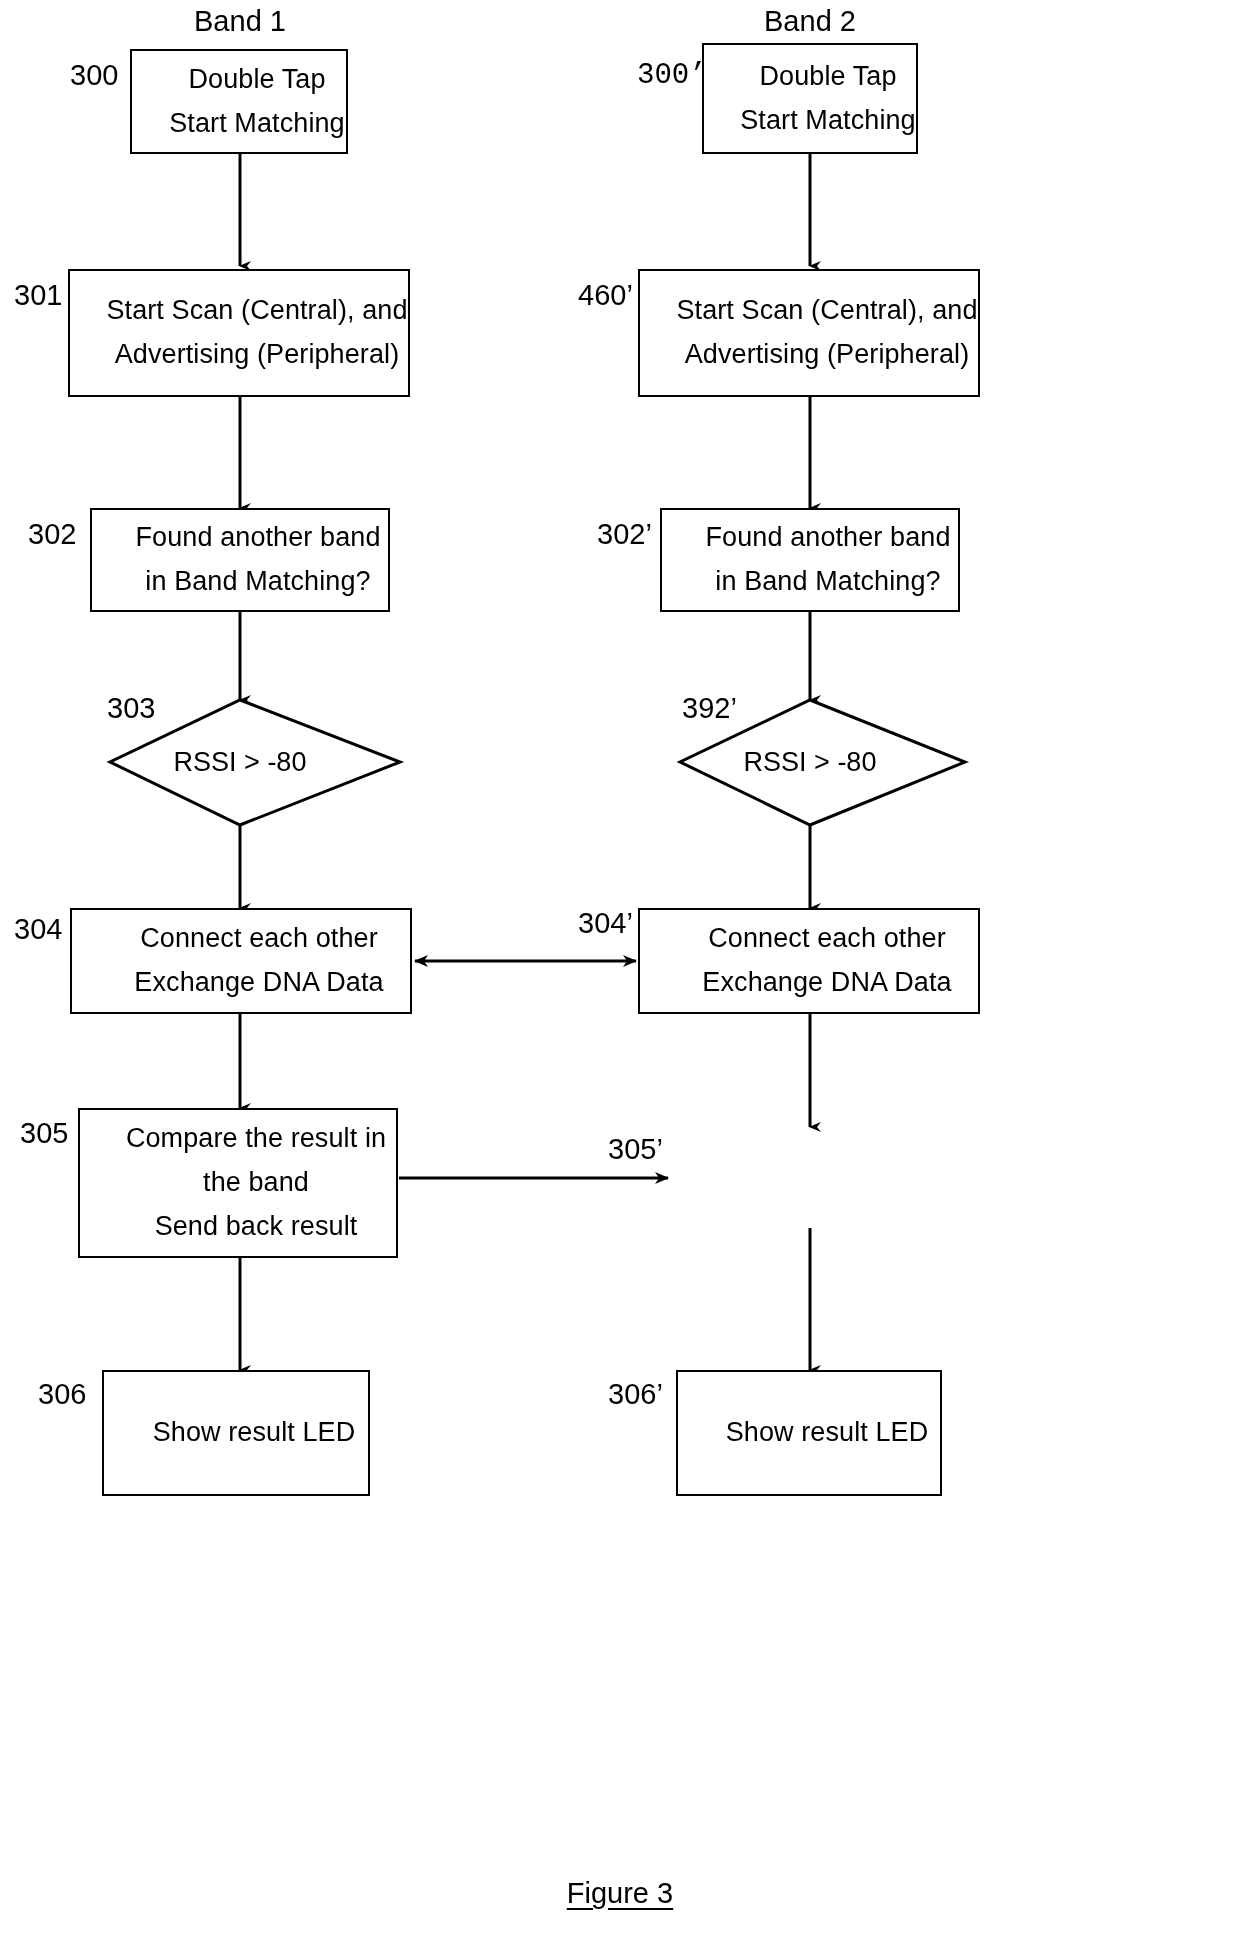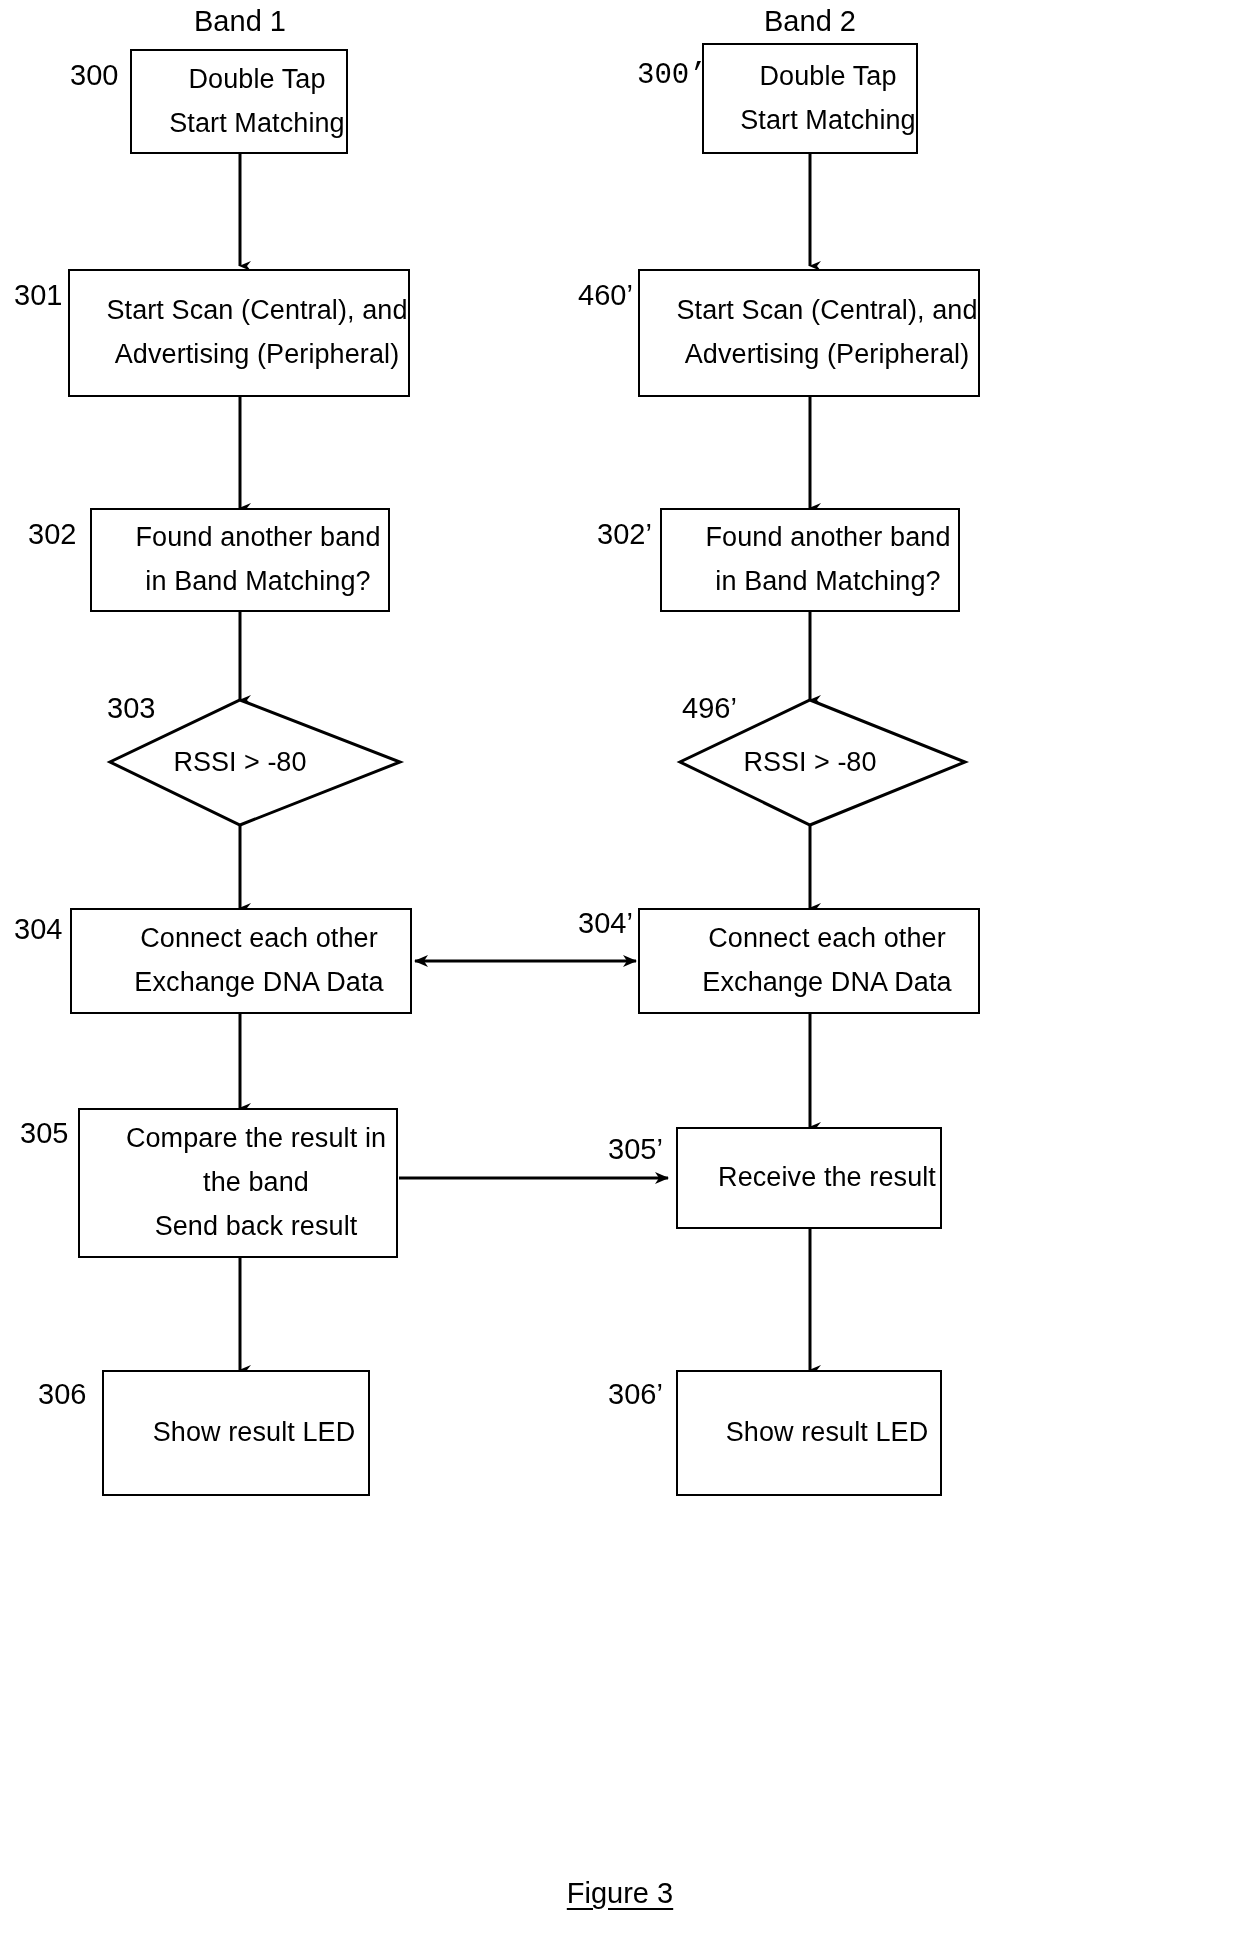--- a/index.html
+++ b/index.html
@@ -171,33 +171,30 @@
     <span class="line">Start Scan (Central), and</span>
     <span class="line">Advertising (Peripheral)</span>
   </div>
 
   <div class="ref-label" style="left:597px; top:518px;">302’</div>
   <div class="node-box" style="left:660px; top:508px; width:300px; height:104px;">
     <span class="line">Found another band</span>
     <span class="line">in Band Matching?</span>
   </div>
 
-  <div class="ref-label" style="left:682px; top:692px;">496’</div>
+  <div class="ref-label" style="left:682px; top:692px;">392’</div>
   <div class="diamond-label" style="left:710px; top:747px; width:200px;">RSSI &gt; -80</div>
 
   <div class="ref-label" style="left:578px; top:907px;">304’</div>
   <div class="node-box" style="left:638px; top:908px; width:342px; height:106px;">
     <span class="line">Connect each other</span>
     <span class="line">Exchange DNA Data</span>
   </div>
 
   <div class="ref-label" style="left:608px; top:1133px;">305’</div>
-  <div class="node-box" style="left:676px; top:1127px; width:266px; height:102px;">
-    <span class="line">Receive the result</span>
-  </div>
 
   <div class="ref-label" style="left:608px; top:1378px;">306’</div>
   <div class="node-box" style="left:676px; top:1370px; width:266px; height:126px;">
     <span class="line">Show result LED</span>
   </div>
 
   <div class="fig-caption" style="left:0px; top:1877px; width:1240px; text-align:center;">Figure 3</div>
 
 </div>
 

